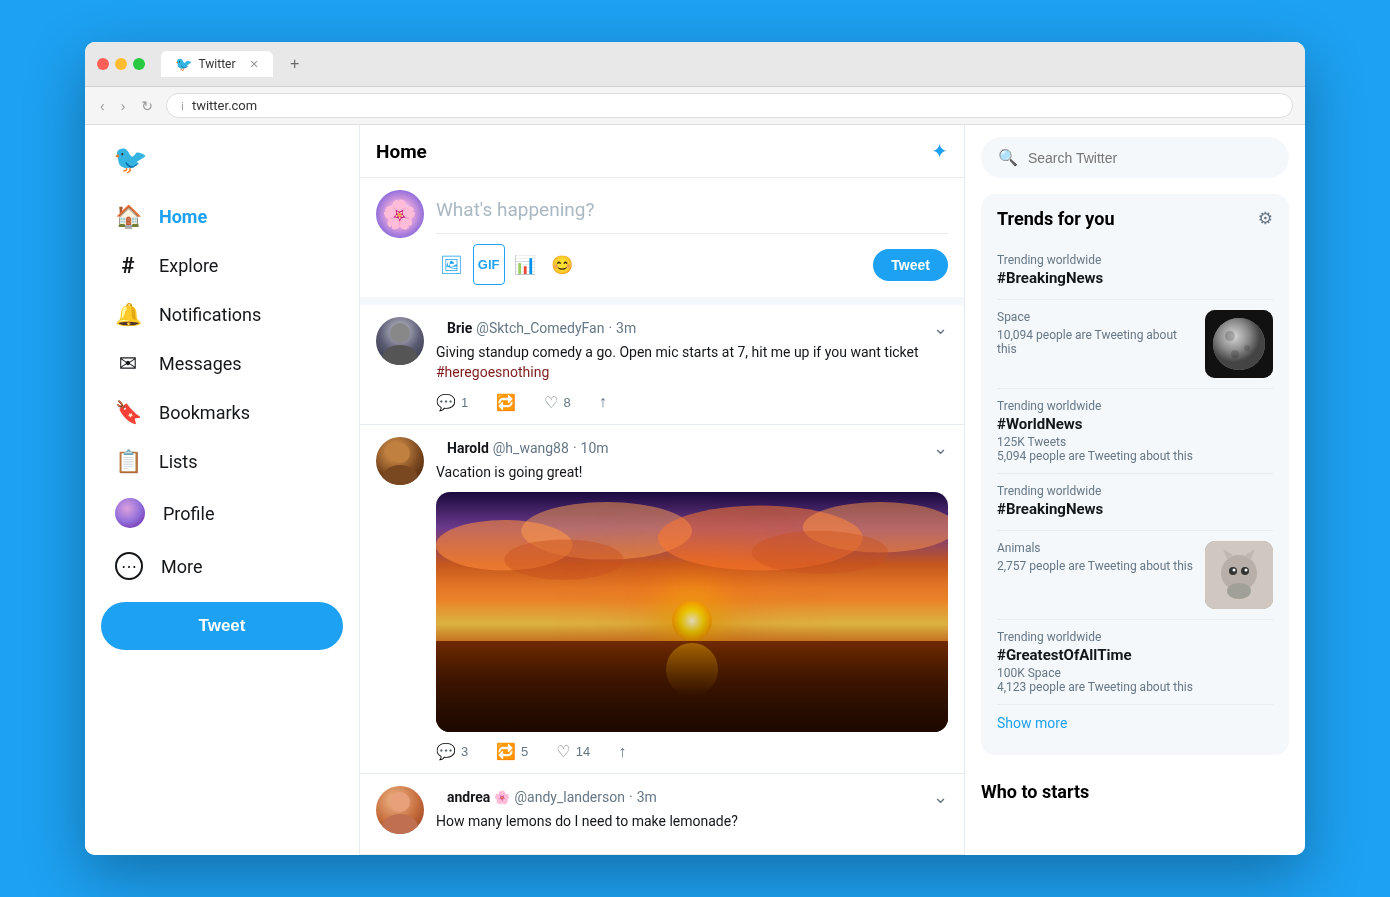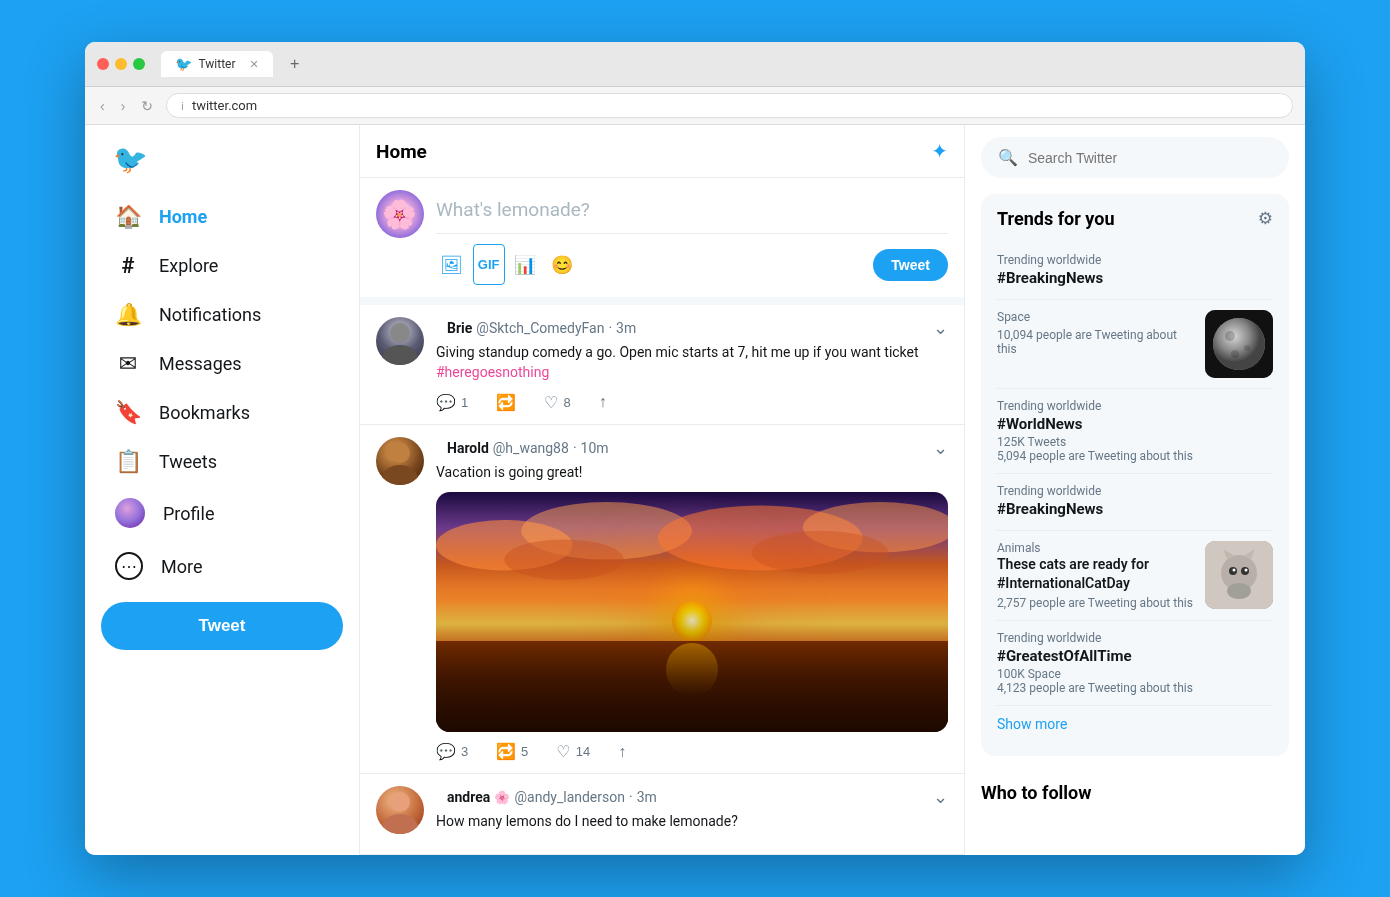--- a/index.html
+++ b/index.html
@@ -195,21 +195,21 @@
       justify-content: space-between;
       margin-bottom: 4px;
     }
     .tweet-meta { display: flex; align-items: center; gap: 4px; }
     .tweet-name { font-weight: 700; font-size: 14px; color: #14171a; margin-left: 11px; }
     .tweet-handle { color: #657786; font-size: 14px; }
     .tweet-dot { color: #657786; font-size: 14px; }
     .tweet-time { color: #657786; font-size: 14px; }
     .tweet-more { color: #657786; background: none; border: none; cursor: pointer; font-size: 18px; }
     .tweet-text { font-size: 14px; color: #14171a; line-height: 1.4; margin-bottom: 10px; }
-    .tweet-link { color: #ec4899; }
+    .tweet-link { color: #7f1d1d; }
     .tweet-image {
       width: 100%;
       border-radius: 14px;
       overflow: hidden;
       margin-bottom: 10px;
       max-height: 240px;
     }
     .sunset-image {
       width: 100%;
       height: 240px;
@@ -424,21 +424,21 @@
       <div class="sidebar-item">
         <span class="sidebar-icon">✉</span>
         <span>Messages</span>
       </div>
       <div class="sidebar-item">
         <span class="sidebar-icon">🔖</span>
         <span>Bookmarks</span>
       </div>
       <div class="sidebar-item">
         <span class="sidebar-icon">📋</span>
-        <span>Tweets</span>
+        <span>Lists</span>
       </div>
       <div class="sidebar-item">
         <span class="sidebar-icon profile-avatar-sidebar"></span>
         <span>Profile</span>
       </div>
       <div class="sidebar-item">
         <span class="sidebar-icon" style="border: 2px solid #14171a; border-radius:50%; width:28px;height:28px;display:flex;align-items:center;justify-content:center;font-size:16px;">⋯</span>
         <span>More</span>
       </div>
 
@@ -448,21 +448,21 @@
     <div class="main-feed">
 
       <div class="feed-header">
         <span class="feed-header-title">Home</span>
         <button class="sparkle-btn">✦</button>
       </div>
 
       <div class="compose-area">
         <div class="flower-avatar">🌸</div>
         <div class="compose-right">
-          <div class="compose-placeholder">What's lemonade?</div>
+          <div class="compose-placeholder">What's happening?</div>
           <div class="compose-toolbar">
             <button class="compose-tool-btn">🖼</button>
             <button class="compose-tool-btn" style="font-size:13px;font-weight:700;border:1.5px solid #1da1f2;border-radius:4px;padding:12px 4px;">GIF</button>
             <button class="compose-tool-btn">📊</button>
             <button class="compose-tool-btn">😊</button>
             <button class="compose-tweet-btn">Tweet</button>
           </div>
         </div>
       </div>
 
@@ -636,21 +636,20 @@
           <div class="trend-count">5,094 people are Tweeting about this</div>
         </div>
 
         <div class="trend-item">
           <div class="trend-category">Trending worldwide</div>
           <div class="trend-tag">#BreakingNews</div>
         </div>
         <div class="trend-card">
           <div class="trend-card-text">
             <div class="trend-card-category">Animals</div>
-            <div class="trend-card-title">These cats are ready for #InternationalCatDay</div>
             <div class="trend-count-bottom">2,757 people are Tweeting about this</div>
           </div>
           <div class="trend-card-img">
             <div class="cat-image">
               <svg width="68" height="68" viewBox="0 0 68 68">
                 <rect width="68" height="68" fill="#d0c8c0"></rect>
                 <circle cx="34" cy="32" r="18" fill="#b8b0a8"></circle>
                 <ellipse cx="34" cy="50" rx="12" ry="8" fill="#a0a098"></ellipse>
 
                 <polygon points="22,18 18,8 28,14" fill="#c0b8b0"></polygon>
@@ -668,16 +667,16 @@
         <div class="trend-item">
           <div class="trend-category">Trending worldwide</div>
           <div class="trend-tag">#GreatestOfAllTime</div>
           <div class="trend-count">100K Space</div>
           <div class="trend-count">4,123 people are Tweeting about this</div>
         </div>
 
         <a class="show-more">Show more</a>
       </div>
 
-      <div class="who-to-follow">Who to follow</div>
+      <div class="who-to-follow">Who to starts</div>
     </div>
   </div>
 </div>
 
 </body></html>

